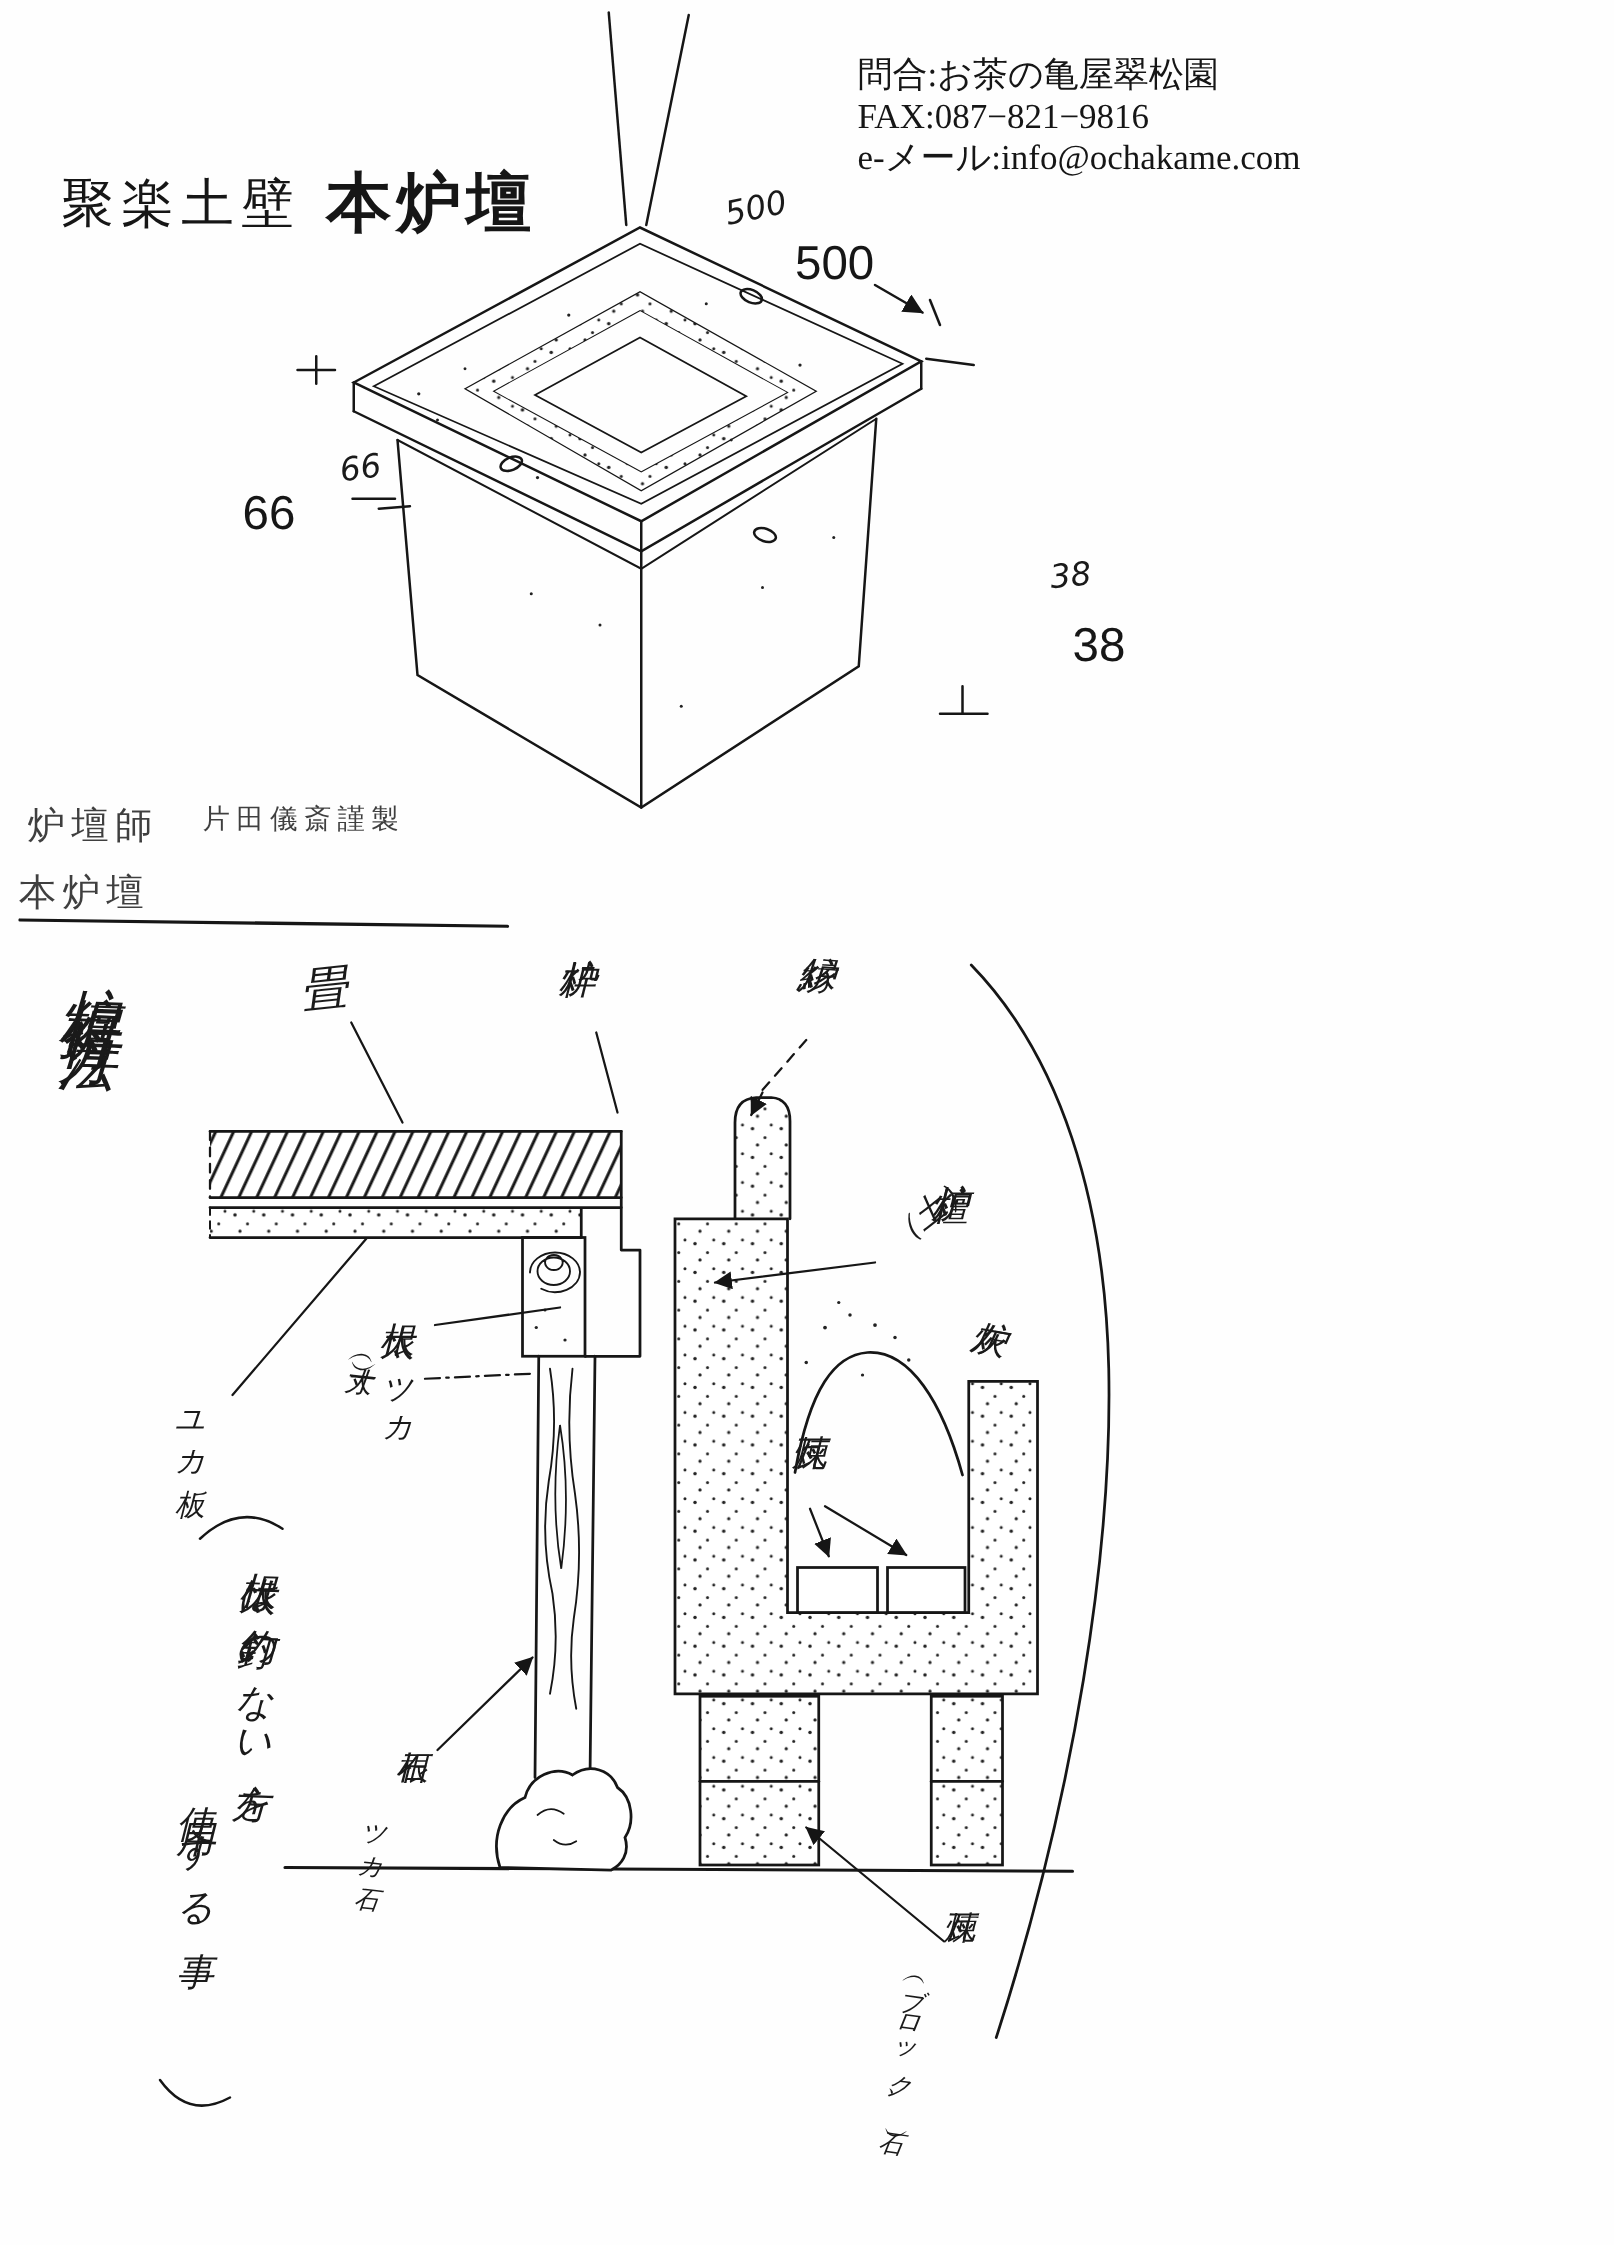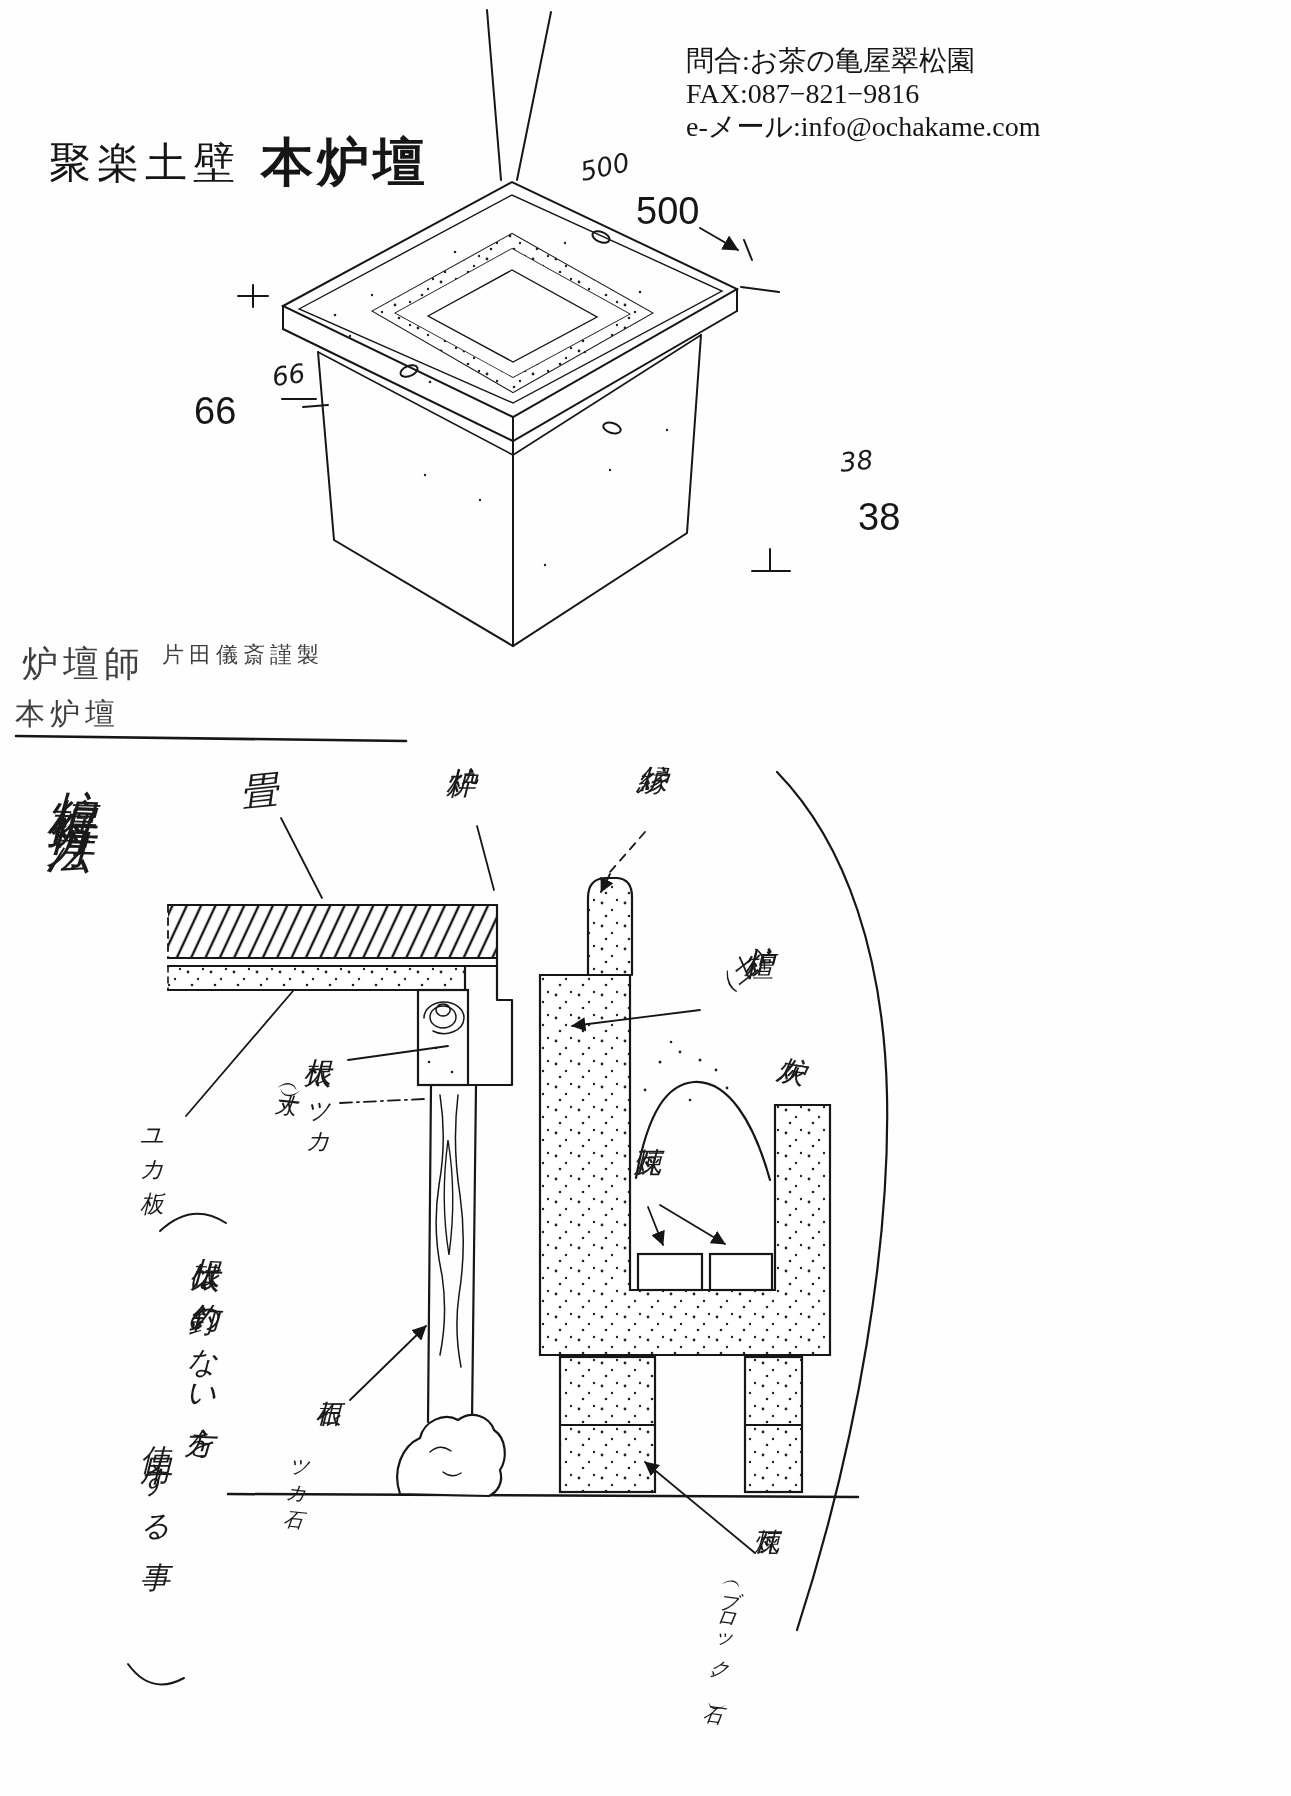--- a/index.html
+++ b/index.html
@@ -164,21 +164,21 @@
     <div>e-メール:info@ochakame.com</div>
   </div>
 
   <div class="lbl hw" style="left:580px;top:152px;font-size:26px;transform:rotate(-12deg);">500</div>
   <div class="lbl gothic" style="left:636px;top:190px;font-size:38px;">500</div>
   <div class="lbl hw" style="left:272px;top:360px;font-size:26px;transform:rotate(-8deg);">66</div>
   <div class="lbl gothic" style="left:194px;top:390px;font-size:38px;">66</div>
   <div class="lbl hw" style="left:840px;top:446px;font-size:26px;transform:rotate(-6deg);">38</div>
   <div class="lbl gothic" style="left:858px;top:496px;font-size:38px;">38</div>
 
-  <div class="lbl print faded" style="left:22px;top:640px;font-size:36px;">炉壇師</div>
+  <div class="lbl print faded" style="left:22px;top:640px;font-size:30px;">炉壇師</div>
   <div class="lbl print faded" style="left:162px;top:640px;font-size:22px;">片田儀斎謹製</div>
   <div class="lbl print faded" style="left:15px;top:694px;font-size:30px;">本炉壇</div>
 
   <div class="lbl hw vert" style="left:42px;top:752px;font-size:46px;letter-spacing:8px;transform:rotate(2deg);">炉檀据付方法</div>
   <div class="lbl hw" style="left:240px;top:766px;font-size:38px;transform:rotate(-6deg);">畳</div>
   <div class="lbl hw vert" style="left:440px;top:742px;font-size:30px;letter-spacing:3px;">炉枠</div>
   <div class="lbl hw vert" style="left:634px;top:740px;font-size:30px;letter-spacing:3px;transform:rotate(4deg);">炉縁</div>
   <div class="lbl hw vert" style="left:738px;top:922px;font-size:30px;letter-spacing:3px;">炉檀</div>
   <div class="lbl hw" style="left:702px;top:980px;font-size:26px;transform:rotate(-38deg);transform-origin:left top;">（土）</div>
   <div class="lbl hw vert" style="left:778px;top:1034px;font-size:28px;letter-spacing:3px;transform:rotate(10deg);">炉灰</div>

